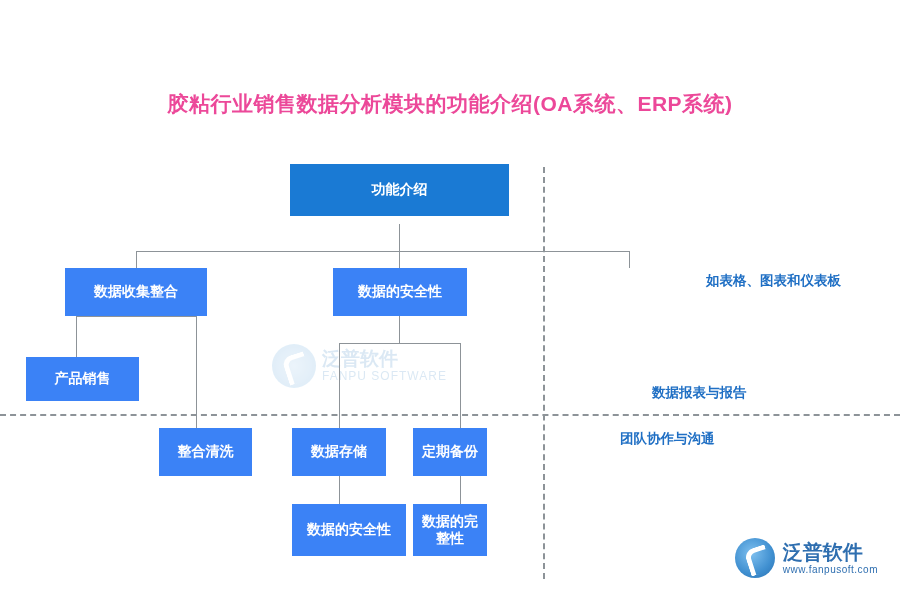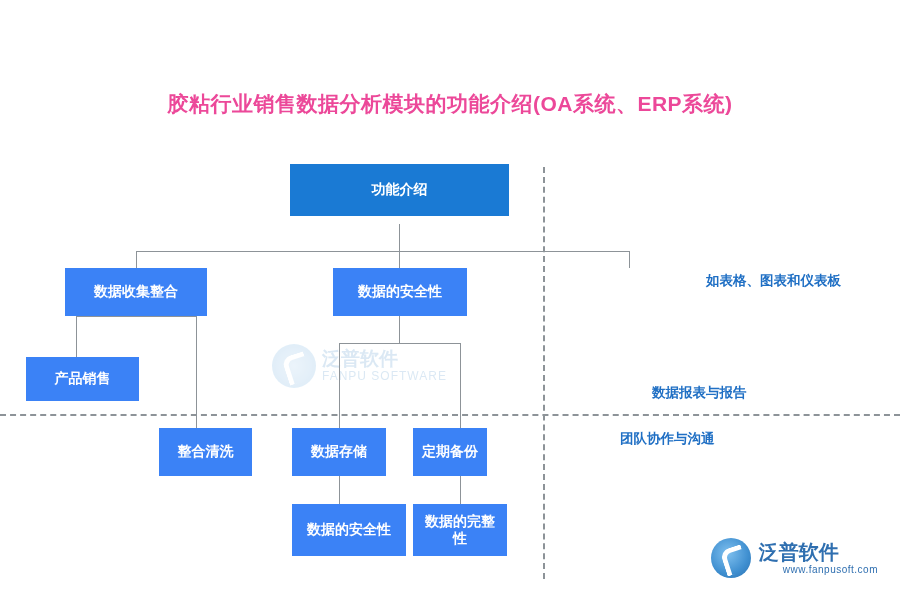--- a/index.html
+++ b/index.html
@@ -105,21 +105,21 @@
     top: 9px;
     width: 17px;
     height: 22px;
     border-left: 5px solid #ffffff;
     border-top: 5px solid #ffffff;
     border-top-left-radius: 10px;
     transform: rotate(-18deg);
   }
   #logo .logo-text { display: flex; flex-direction: column; line-height: 1.15; }
   #logo .logo-cn { font-size: 20px; font-weight: bold; color: #2f6fb0; }
-  #logo .logo-en { font-size: 10px; color: #2f6fb0; letter-spacing: 0.5px; margin-left: 24px; }
+  #logo .logo-en { font-size: 10px; color: #2f6fb0; letter-spacing: 0.5px; }
 
   
   .node {
     position: absolute;
     box-sizing: border-box;
     display: flex;
     align-items: center;
     justify-content: center;
     text-align: center;
     color: #ffffff;
@@ -208,21 +208,21 @@
   <div class="node gray" style="left:26px; top:357px; width:113px; height:44px;">产品销售</div>
 
   <div class="node gray" style="left:159px; top:428px; width:93px; height:48px;">整合清洗</div>
 
   <div class="node gray" style="left:292px; top:428px; width:94px; height:48px;">数据存储</div>
 
   <div class="node gray" style="left:413px; top:428px; width:74px; height:48px;">定期备份</div>
 
   <div class="node gray" style="left:292px; top:504px; width:114px; height:52px;">数据的安全性</div>
 
-  <div class="node gray" style="left:413px; top:504px; width:94px; height:52px;">数据的完整性</div>
+  <div class="node gray" style="left:413px; top:504px; width:74px; height:52px;">数据的完整性</div>
 
   <div class="side-label" style="left:706px; top:272px;">如表格、图表和仪表板</div>
   <div class="side-label" style="left:652px; top:384px;">数据报表与报告</div>
   <div class="side-label" style="left:620px; top:430px;">团队协作与沟通</div>
 
   <div id="logo">
     <div class="logo-mark"></div>
     <div class="logo-text">
       <div class="logo-cn">泛普软件</div>
       <div class="logo-en">www.fanpusoft.com</div>

